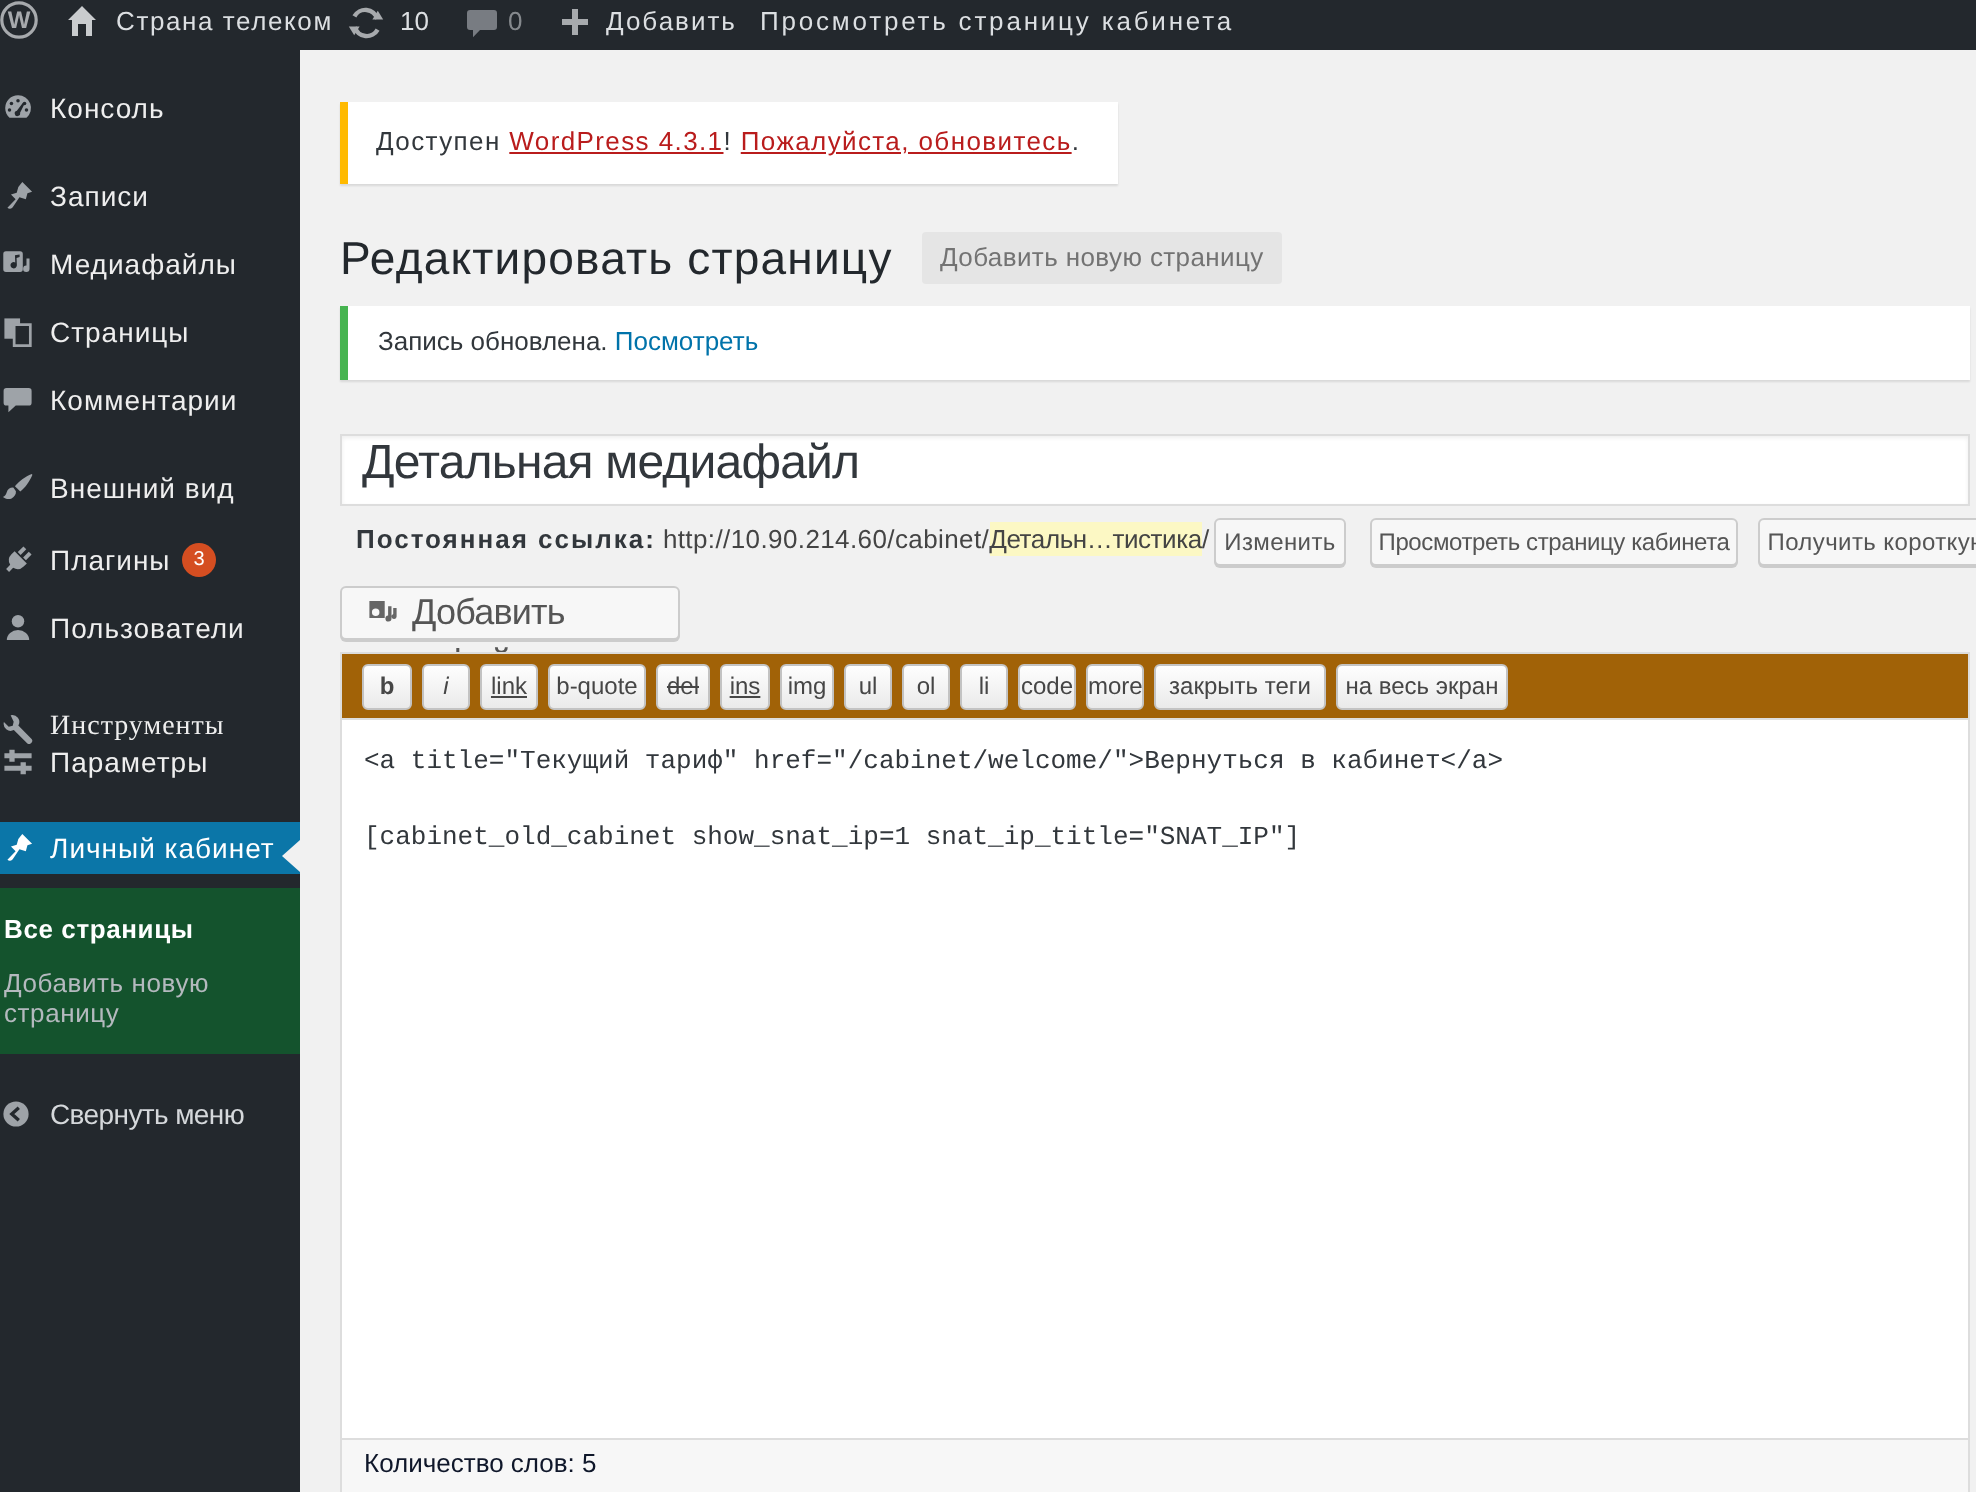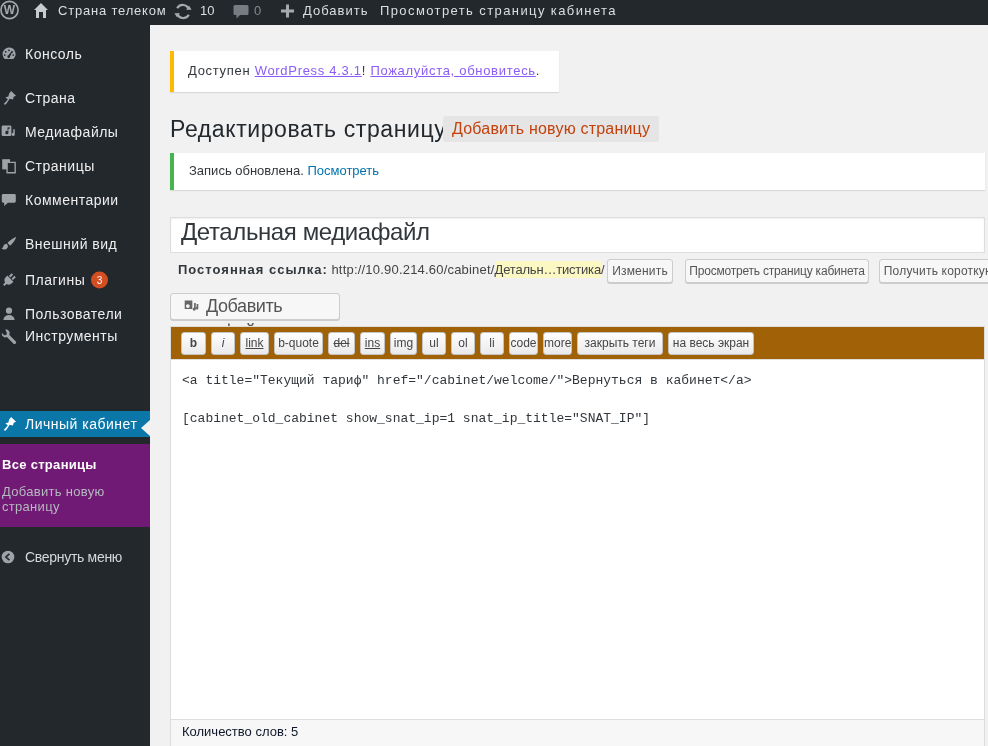--- a/index.html
+++ b/index.html
@@ -8,31 +8,31 @@
 
 #adminbar { position:absolute; left:0; top:0; width:988px; height:25px; background:#23282d; color:#dcdfe2; }
 #adminbar .it { position:absolute; top:0; height:25px; line-height:21px; white-space:nowrap; }
 
 
 #sidemenu { position:absolute; left:0; top:25px; width:150px; height:721px; background:#23282d; }
 .mi { position:absolute; left:0; width:150px; height:34px; color:#eee; font-size:14px; }
 .mi .txt { position:absolute; left:25px; top:50%; transform:translateY(-50%); letter-spacing:.5px; }
 .mi svg { position:absolute; left:1px; top:50%; transform:translateY(-50%); }
 .mi.cur { background:#0b76a8; color:#fff; }
-#submenu { position:absolute; left:0; top:419px; width:150px; height:83px; background:#701a75; }
+#submenu { position:absolute; left:0; top:419px; width:150px; height:83px; background:#14532d; }
 .smi { position:absolute; left:2px; color:#b4b9be; font-size:13px; letter-spacing:.3px; }
 .notch { position:absolute; left:141px; top:395px; width:0; height:0; border-top:8px solid transparent; border-bottom:8px solid transparent; border-right:9px solid #f1f1f1; }
 .badge { display:inline-block; background:#d54e21; color:#fff; border-radius:50%; width:17px; height:17px; line-height:17px; text-align:center; font-size:10px; position:absolute; left:91px; top:50%; transform:translateY(-50%); }
 
 
 .nag { position:absolute; left:170px; top:51px; width:389px; height:41px; background:#fff; border-left:4px solid #ffba00; box-shadow:0 1px 1px 0 rgba(0,0,0,.1); line-height:40px; padding-left:14px; color:#32373c; white-space:nowrap; overflow:hidden; letter-spacing:.7px; }
 a.blue { color:#0073aa; }
-.nag a { color:#8b5cf6; text-decoration:underline; }
+.nag a { color:#b91c1c; text-decoration:underline; }
 h1 { position:absolute; left:170px; top:115px; font-size:23px; font-weight:400; color:#23282d; letter-spacing:.6px; line-height:28px; }
-.addnew { position:absolute; left:443px; top:116px; height:26px; line-height:26px; background:#e5e5e5; color:#c2410c; font-size:16px; padding:0 9px; border-radius:2px; letter-spacing:.2px; }
+.addnew { position:absolute; left:461px; top:116px; height:26px; line-height:26px; background:#e5e5e5; color:#737373; font-size:13px; padding:0 9px; border-radius:2px; letter-spacing:.2px; }
 .updated { position:absolute; left:170px; top:153px; width:815px; height:37px; background:#fff; border-left:4px solid #46b450; box-shadow:0 1px 1px 0 rgba(0,0,0,.1); line-height:36px; padding-left:15px; color:#32373c; }
 #titlebox { position:absolute; left:170px; top:217px; width:815px; height:36px; background:#fff; border:1px solid #ddd; box-shadow:inset 0 1px 2px rgba(0,0,0,.07); font-size:24px; color:#32373c; line-height:28px; padding-left:10px; letter-spacing:-.4px; }
 #permalink { position:absolute; left:178px; top:261px; height:18px; line-height:18px; white-space:nowrap; color:#444; letter-spacing:-.1px; }
 #permalink b { color:#32373c; letter-spacing:1px; }
 .hl { background:#fcf8c4; padding:1px 0; letter-spacing:-.2px; }
 .pbtn { position:absolute; top:259px; height:24px; line-height:22px; background:#f7f7f7; border:1px solid #ccc; border-radius:3px; box-shadow:0 1px 0 #ccc; color:#555; font-size:12px; text-align:center; letter-spacing:.2px; white-space:nowrap; overflow:hidden; }
 #mediabtn { position:absolute; left:170px; top:293px; width:170px; height:27px; line-height:25px; background:#f7f7f7; border:1px solid #ccc; border-radius:3px; box-shadow:0 1px 0 #ccc; color:#555; font-size:18px; letter-spacing:-.4px; }
 #mediabtn svg { vertical-align:-3px; margin:0 6px 0 12px; }
 
 
@@ -95,21 +95,21 @@
           <circle cx="15.3" cy="11.3" r="1.1"></circle>
           <path d="M9.3 11.7 13.2 6.5l1 .7-2.9 5.8a1.7 1.7 0 1 1-2-1.3z"></path>
         </g>
       </svg>
       <span class="txt">Консоль</span>
     </div>
   <div class="mi" style="top:56px;">
       <svg width="16" height="16" viewBox="0 0 20 20">
         <path fill="#9ea3a8" d="M12.7 1.2 18.8 7.3l-2.9 1-1 3.7-4-1.2-4.2 6.3a2.2 2.2 0 0 1-3.3.3L8.5 12 5.6 9.1l3.6-1.1 1-3.6z"></path>
       </svg>
-      <span class="txt">Страна</span>
+      <span class="txt">Записи</span>
     </div>
   <div class="mi" style="top:90px;">
       <svg width="16" height="16" viewBox="0 0 20 20">
         <path fill="#9ea3a8" d="M2.5 2h8.8a1.7 1.7 0 0 1 1.7 1.7v9.6a1.7 1.7 0 0 1-1.7 1.7H2.5A1.7 1.7 0 0 1 .8 13.3V3.7A1.7 1.7 0 0 1 2.5 2z"></path>
         <path fill="#23282d" d="M8.1 4.5l.2 4.5a2 2 0 1 0 1 1.8l-.2-4.6 1.9-.5V4z"></path>
         <path fill="#9ea3a8" d="M15.3 6.5h1.9v6.5a2 2 0 1 1-1.9-2z"></path>
       </svg>
       <span class="txt">Медиафайлы</span>
     </div>
   <div class="mi" style="top:124px;">
@@ -141,25 +141,31 @@
       <span class="txt">Плагины</span>
       <span class="badge">3</span>
     </div>
   <div class="mi" style="top:272px;">
       <svg width="16" height="16" viewBox="0 0 20 20">
         <circle cx="10" cy="5.8" r="3.9" fill="#9ea3a8"></circle>
         <path fill="#9ea3a8" d="M3 17.5a7 6.2 0 0 1 14 0z"></path>
       </svg>
       <span class="txt">Пользователи</span>
     </div>
-  <div class="mi" style="top:294px;">
+  <div class="mi" style="top:322px;font-family:Liberation Serif, serif;">
       <svg width="16" height="16" viewBox="0 0 20 20">
         <path fill="#9ea3a8" d="M5.4 2a4.4 4.4 0 0 1 4.8 6.5l8.3 8.3a2 2 0 0 1-2.8 2.8L7.4 11.3A4.4 4.4 0 0 1 1.2 6.2l3 3 2.5-.6.6-2.5z"></path>
       </svg>
       <span class="txt">Инструменты</span>
+    </div>
+  <div class="mi" style="top:339px;">
+      <svg width="16" height="16" viewBox="0 0 20 20">
+        <path fill="#9ea3a8" d="M1.5 4.6h17v3h-17zM4.6 2.4h3.3v7.4H4.6zM1.5 12.4h17v3h-17zM11.6 10.2h3.3v7.4h-3.3z"></path>
+      </svg>
+      <span class="txt">Параметры</span>
     </div>
   <div class="mi cur" style="top:386px;height:26px;">
       <svg width="16" height="16" viewBox="0 0 20 20">
         <path fill="#fff" d="M12.7 1.2 18.8 7.3l-2.9 1-1 3.7-4-1.2-4.2 6.3a2.2 2.2 0 0 1-3.3.3L8.5 12 5.6 9.1l3.6-1.1 1-3.6z"></path>
       </svg>
       <span class="txt">Личный кабинет</span>
     </div>
   <div class="notch"></div>
   <div id="submenu">
     <span class="smi" style="top:13px;color:#fff;font-weight:bold;">Все страницы</span>

